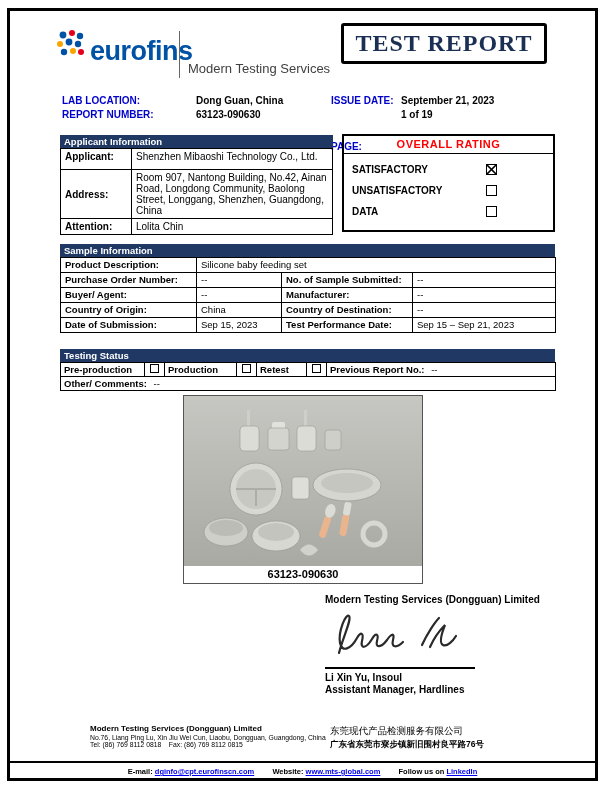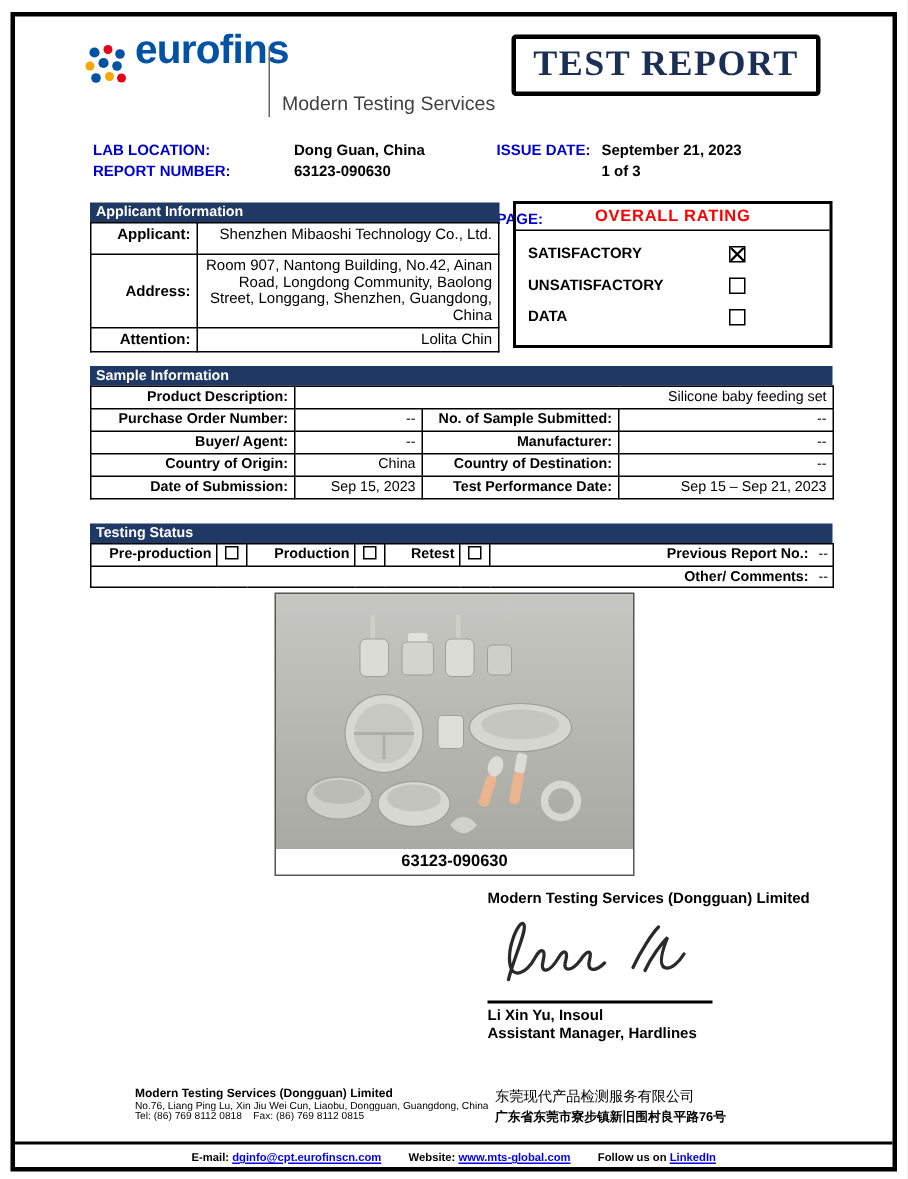--- a/index.html
+++ b/index.html
@@ -1,34 +1,34 @@
 <!DOCTYPE html>
 <html><head>
 <meta charset="utf-8">
 <style>
   html,body{margin:0;padding:0;background:#e8e8e8;}
   .page{position:relative;width:605px;height:786px;background:#fff;font-family:"Liberation Sans",sans-serif;color:#000;overflow:hidden;margin:0 auto;}
   .frame{position:absolute;left:7px;top:8px;right:7px;bottom:5px;border:3px solid #000;pointer-events:none;}
 
   
   .logo-dots{position:absolute;left:56px;top:29px;}
-  .brand{position:absolute;left:90px;top:18px;font-size:27px;font-weight:bold;color:#0052A4;letter-spacing:-0.5px;}
+  .brand{position:absolute;left:90px;top:36px;font-size:27px;font-weight:bold;color:#0052A4;letter-spacing:-0.5px;}
   .hdr-divider{position:absolute;left:179px;top:31px;height:47px;border-left:1.5px solid #666;}
   .division{position:absolute;left:188px;top:61px;font-size:13px;font-weight:normal;color:#404040;}
   .title-box{position:absolute;left:341px;top:23px;width:206px;height:41px;border:3px solid #000;border-radius:3px;box-sizing:border-box;display:flex;align-items:center;justify-content:center;}
   .title-box span{font-family:"Liberation Serif",serif;font-weight:bold;font-size:24px;color:#1B2F55;letter-spacing:1px;}
 
   
   .meta-item{position:absolute;font-size:10px;font-weight:bold;white-space:nowrap;}
   .meta-label{color:#0000CC;}
 
   
   .section-bar{position:absolute;background:#1F3864;color:#fff;font-weight:bold;font-size:9.5px;line-height:13px;height:13px;padding-left:4px;box-sizing:border-box;}
 
-  table{border-collapse:collapse;position:absolute;text-align:right;}
+  table{border-collapse:collapse;position:absolute;}
   td{border:1px solid #000;vertical-align:top;font-size:9.5px;padding:1px 4px;}
   .lbl{font-weight:bold;}
 
   .applicant-table{left:60px;top:148px;width:273px;}
   .applicant-table td{font-size:10px;padding:2px 4px;}
   .applicant-table .label-col{width:62px;font-weight:bold;}
   .applicant-table .row-mid .label-col{vertical-align:middle;}
   .applicant-table tr:first-child td{height:16px;}
 
   
@@ -104,21 +104,21 @@
     <span>TEST REPORT</span>
   </div>
 
   <span class="meta-item meta-label" style="left:62px;top:95px;">LAB LOCATION:</span>
   <span class="meta-item" style="left:196px;top:95px;">Dong Guan, China</span>
   <span class="meta-item meta-label" style="left:331px;top:95px;">ISSUE DATE:</span>
   <span class="meta-item" style="left:401px;top:95px;">September 21, 2023</span>
   <span class="meta-item meta-label" style="left:62px;top:109px;">REPORT NUMBER:</span>
   <span class="meta-item" style="left:196px;top:109px;">63123-090630</span>
   <span class="meta-item meta-label" style="left:331px;top:109px;margin-top:32px;">PAGE:</span>
-  <span class="meta-item" style="left:401px;top:109px;">1 of 3</span>
+  <span class="meta-item" style="left:401px;top:109px;">1 of 19</span>
 
   <div class="section-bar" style="left:60px;top:135px;width:273px;">Applicant Information</div>
   <table class="applicant-table">
     <tbody>
         <tr>
       <td class="label-col">Applicant:</td>
       <td>Shenzhen Mibaoshi Technology Co., Ltd.</td>
     </tr>
     <tr class="row-mid">
       <td class="label-col">Address:</td>

